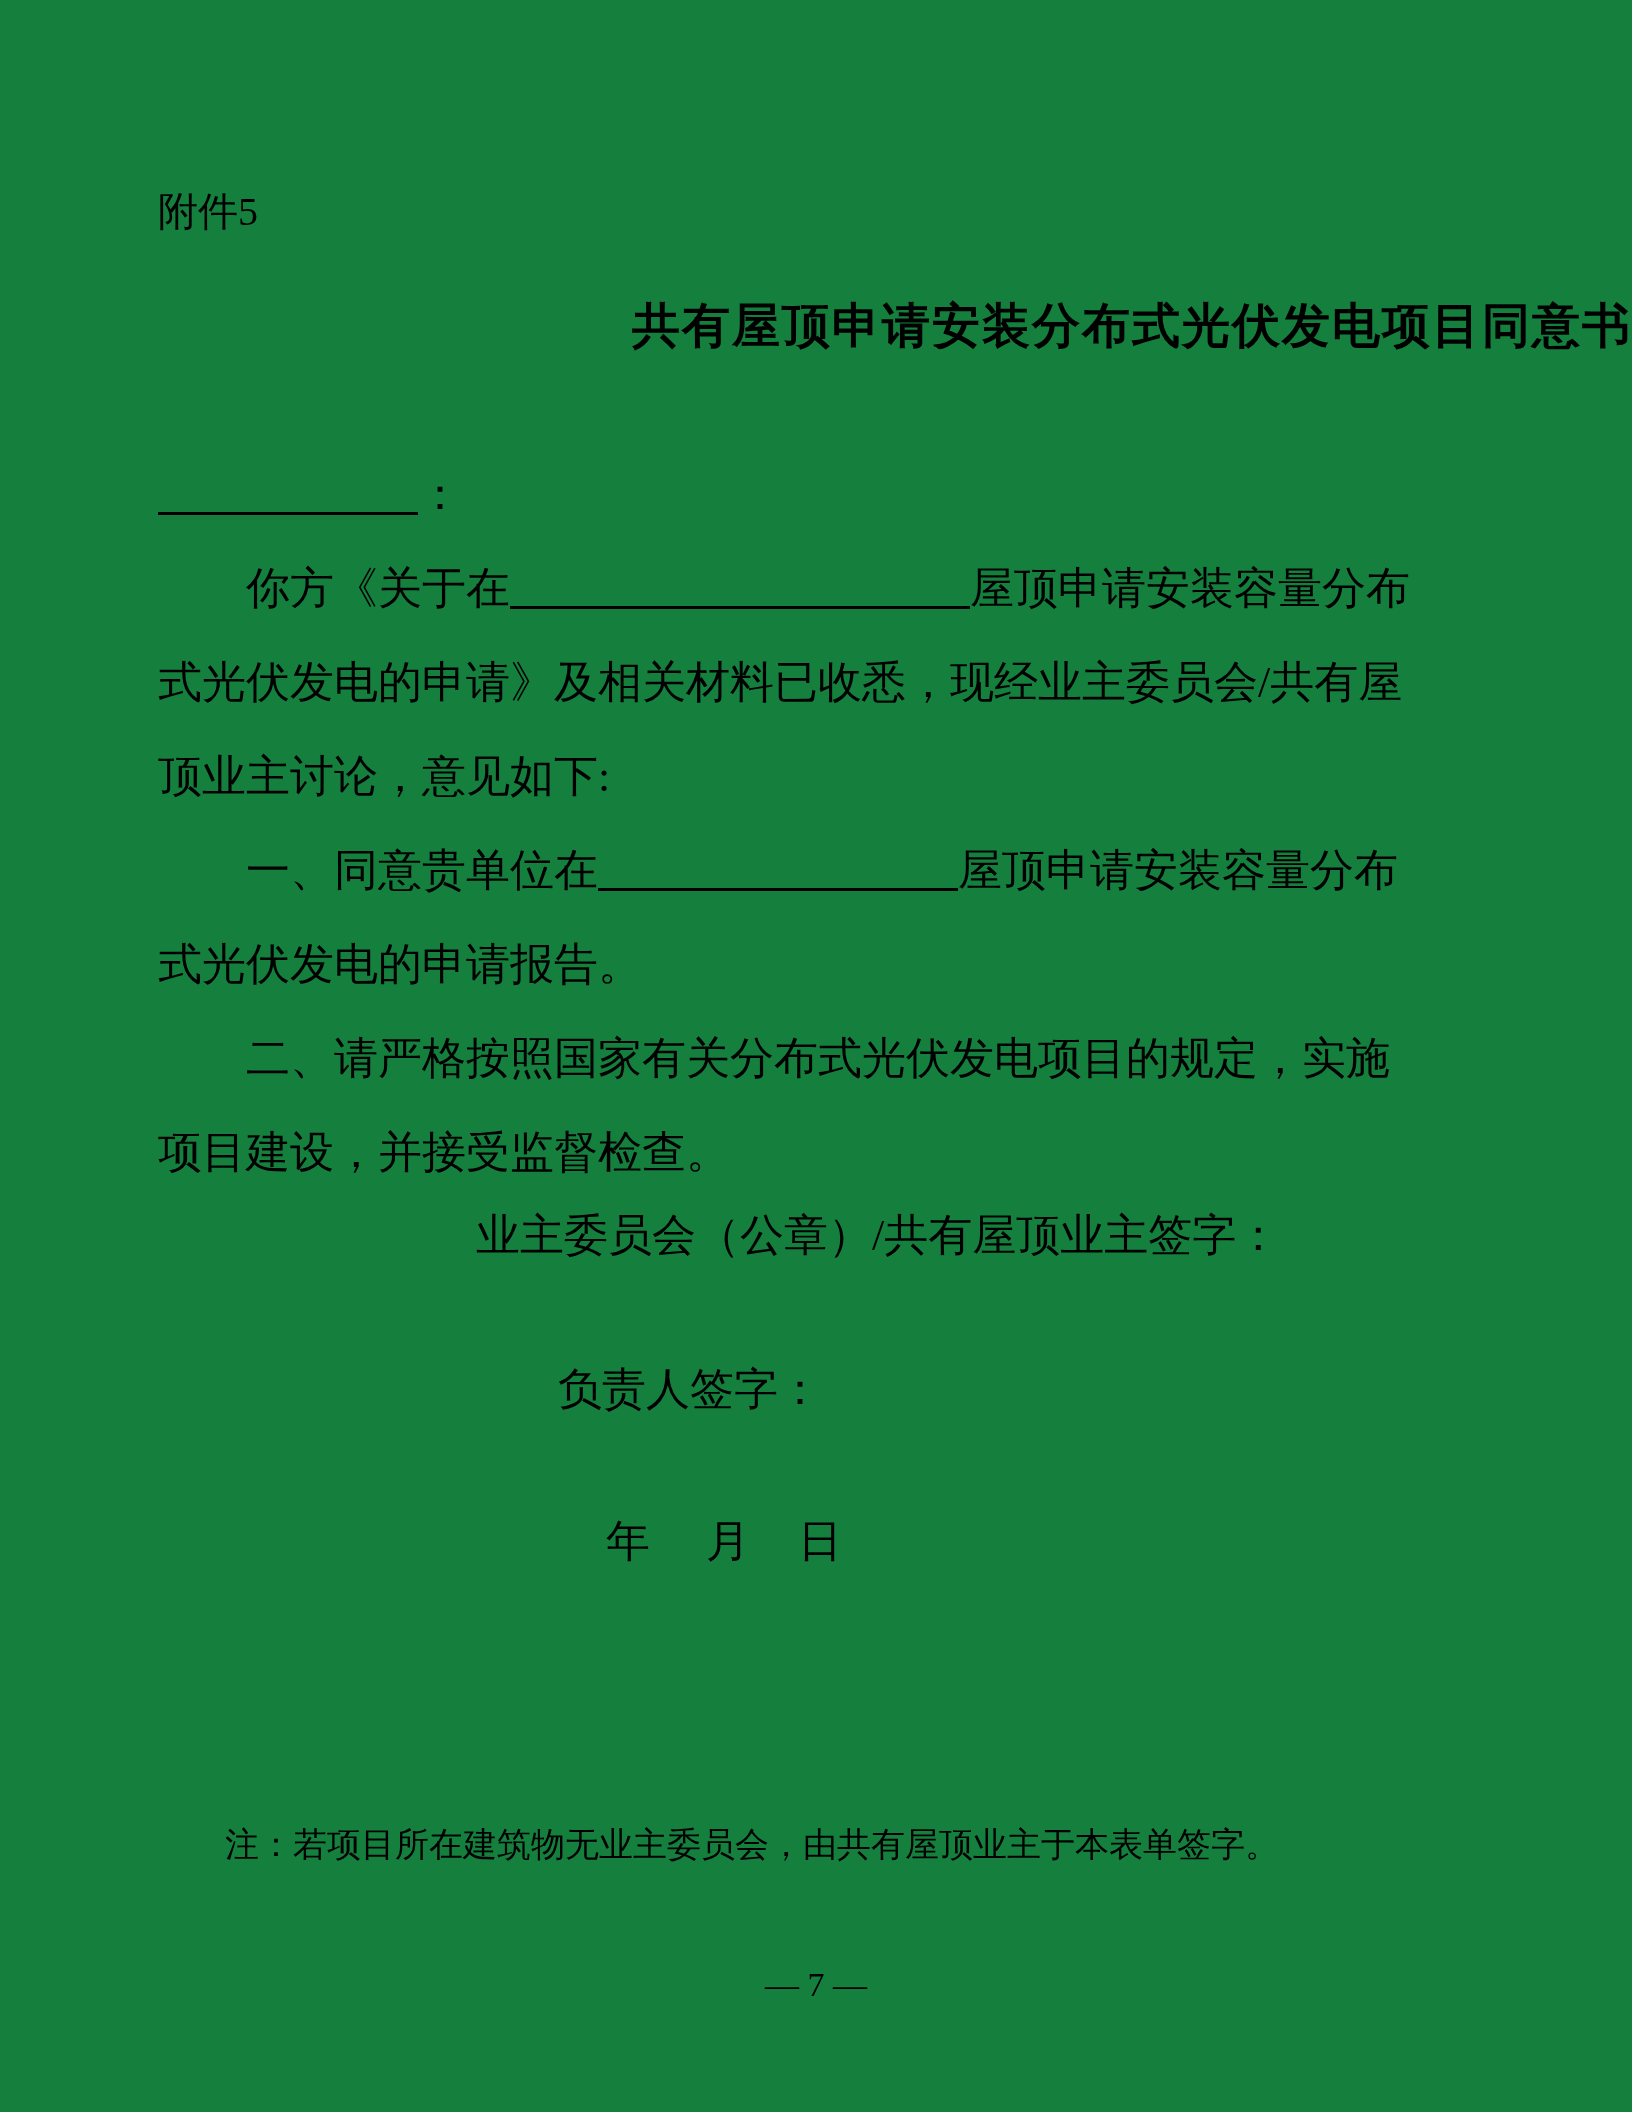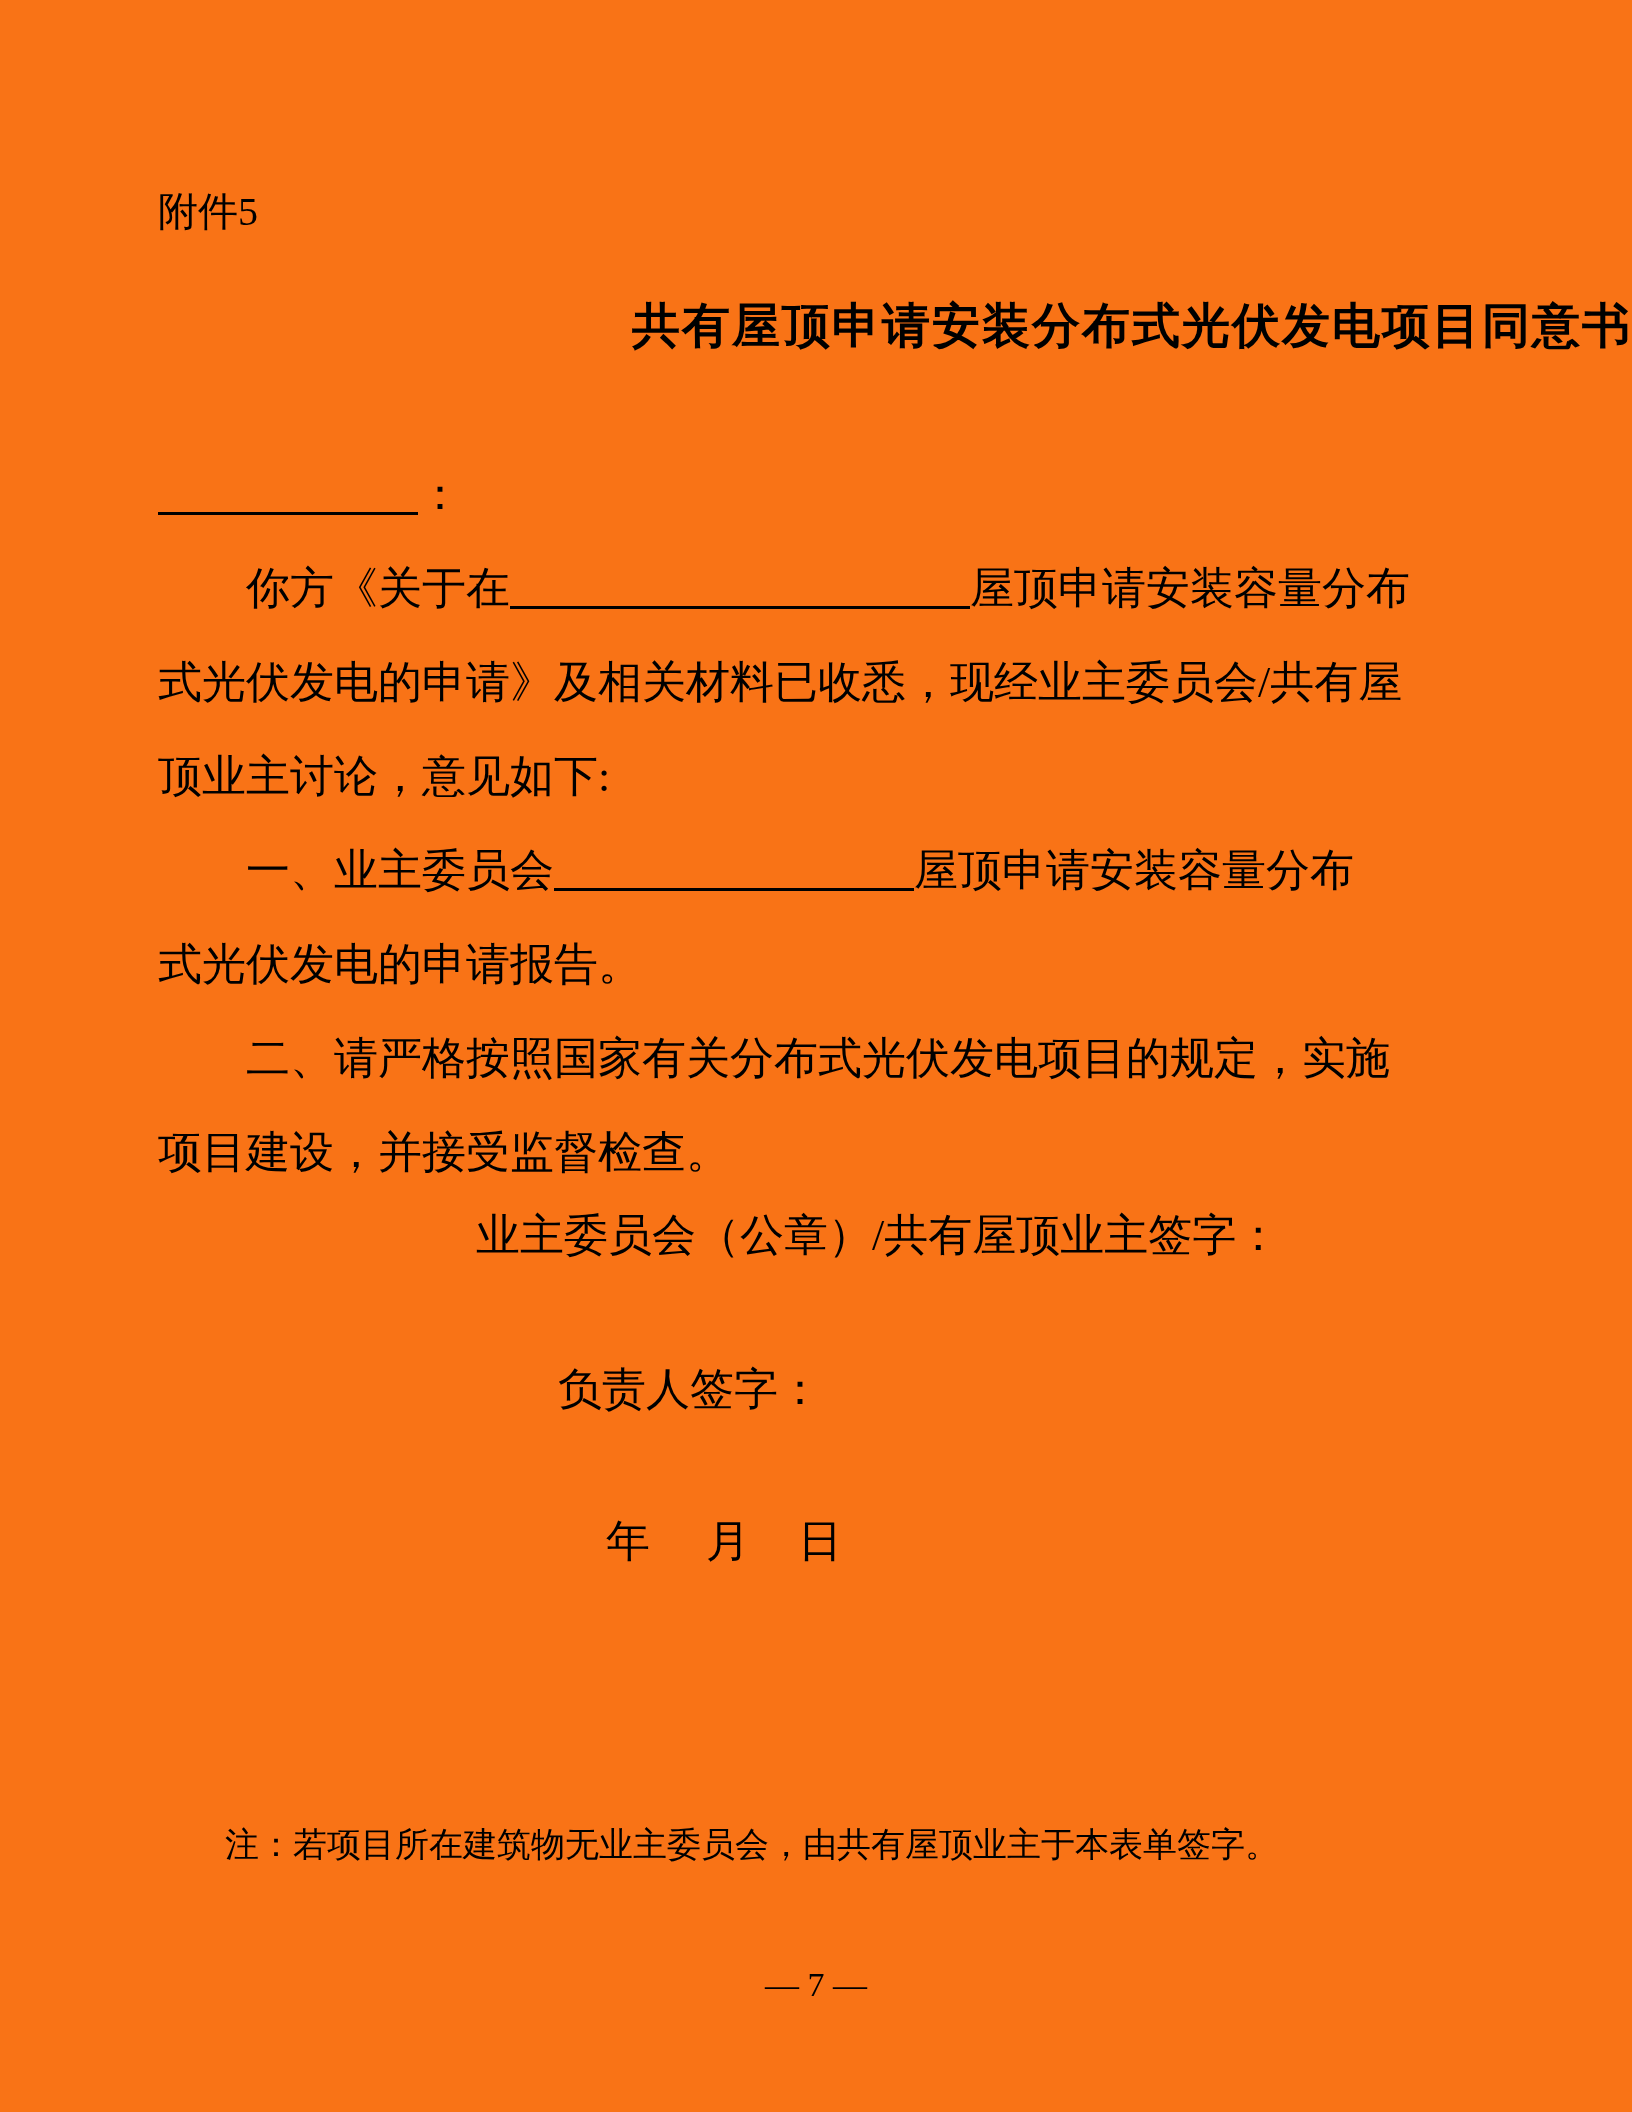--- a/index.html
+++ b/index.html
@@ -4,21 +4,21 @@
 <style>
   html, body {
     margin: 0;
     padding: 0;
     background: #ffffff;
   }
   .page {
     position: relative;
     width: 1632px;
     height: 2112px;
-    background: #f97316;
+    background: #15803d;
     color: #000000;
     font-family: "Liberation Serif", "DejaVu Serif", serif;
     overflow: hidden;
   }
   .attachment-label {
     position: absolute;
     left: 158px;
     top: 186px;
     font-size: 40px;
     line-height: 52px;
@@ -114,21 +114,21 @@
 
     <div class="body-line indent">
       <span>你方《关于在</span><span class="blank w460"></span><span>屋顶申请安装容量分布</span>
     </div>
 
     <div class="body-line">式光伏发电的申请》及相关材料已收悉，现经业主委员会/共有屋</div>
 
     <div class="body-line">顶业主讨论，意见如下:</div>
 
     <div class="body-line indent">
-      <span>一、业主委员会</span><span class="blank w360"></span><span>屋顶申请安装容量分布</span>
+      <span>一、同意贵单位在</span><span class="blank w360"></span><span>屋顶申请安装容量分布</span>
     </div>
 
     <div class="body-line">式光伏发电的申请报告。</div>
 
     <div class="body-line indent">二、请严格按照国家有关分布式光伏发电项目的规定，实施</div>
 
     <div class="body-line">项目建设，并接受监督检查。</div>
 
   </div>
 

